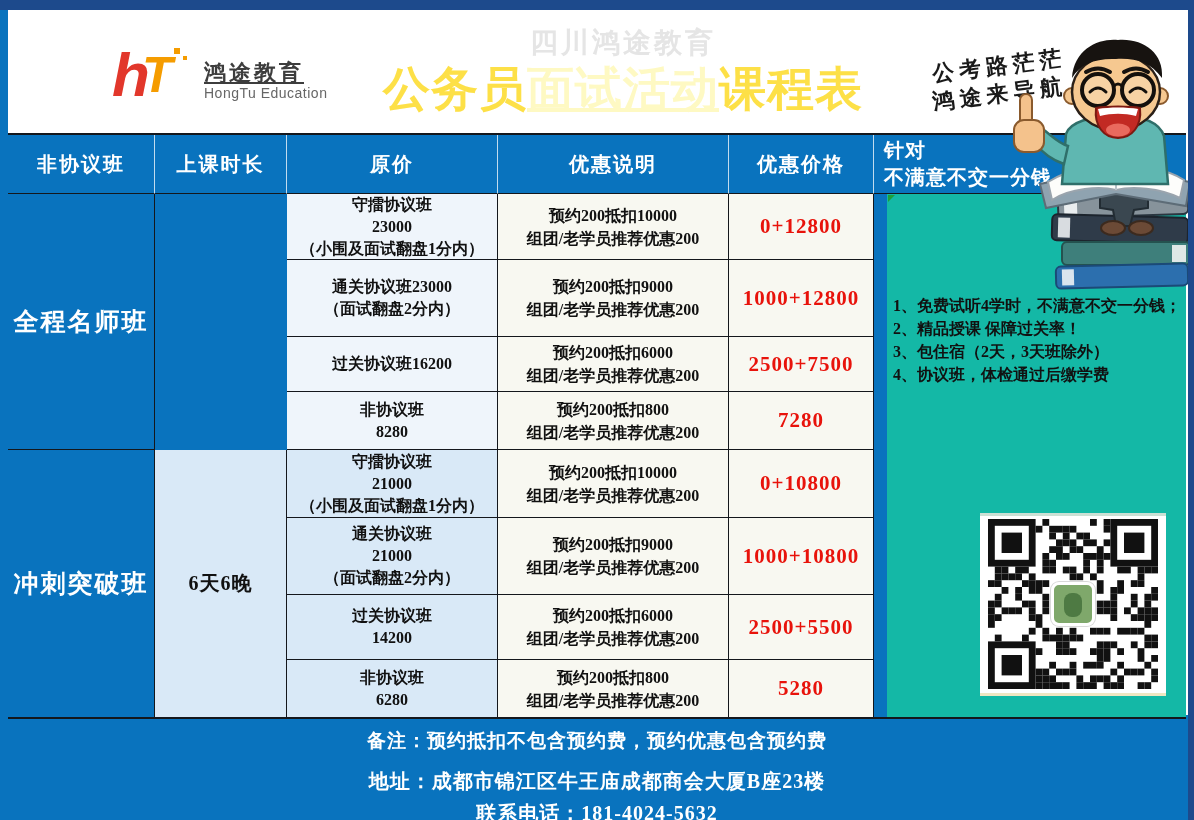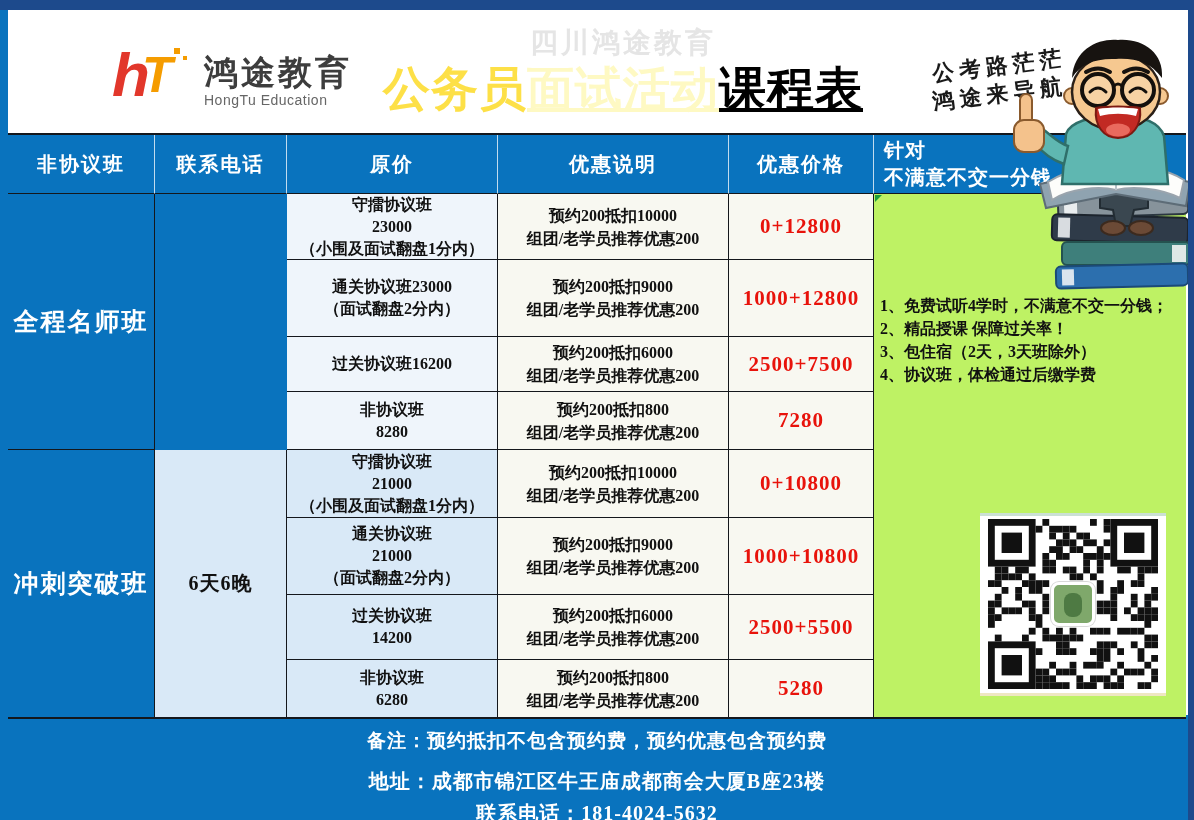--- a/index.html
+++ b/index.html
@@ -12,27 +12,27 @@
   
   .hdr{position:absolute;left:8px;top:10px;width:1181px;height:123px;}
   .logo{position:absolute;left:104px;top:38px;display:flex;align-items:center;}
   .logo-mark{position:relative;width:86px;height:66px;font-family:"Liberation Sans","DejaVu Sans",sans-serif;}
   .lm-h{position:absolute;left:0;top:-4px;font-size:62px;font-weight:900;font-style:italic;color:#E2372B;line-height:1;}
   .lm-t{position:absolute;left:30px;top:2px;font-size:50px;font-weight:900;font-style:italic;color:#F59C00;line-height:1;}
   .lm-dot1,.lm-dot2{position:absolute;background:#F59C00;}
   .lm-dot1{width:6px;height:6px;left:62px;top:0px;}
   .lm-dot2{width:4px;height:4px;left:71px;top:8px;}
   .logo-text{margin-left:6px;font-family:"Liberation Sans","DejaVu Sans",sans-serif;}
-  .logo-cn{font-size:34px;font-weight:700;color:#3d3d3d;letter-spacing:3px;line-height:1.1;}
+  .logo-cn{font-size:22px;font-weight:700;color:#3d3d3d;letter-spacing:3px;line-height:1.1;text-decoration:underline;}
   .logo-en{font-size:14px;color:#666;letter-spacing:.5px;}
   .titles{position:absolute;left:250px;top:14px;width:730px;text-align:center;}
   .t1{font-size:28px;font-weight:700;color:#e5e5e5;letter-spacing:3px;}
   .t2{font-size:47px;font-weight:900;letter-spacing:1px;line-height:1.15;
       font-family:"Liberation Sans","DejaVu Sans",sans-serif;}
-  .t2 .red{color:#fde047;margin-top:30px;} .t2 .cyan{color:#fef9c3;text-decoration:underline;} .t2 .blk{color:#000000;text-decoration:underline;}
+  .t2 .red{color:#fde047;margin-top:30px;} .t2 .cyan{color:#fef9c3;text-decoration:underline;} .t2 .blk{color:#fde047;}
   .slogan{position:absolute;left:898px;top:42px;width:190px;transform:rotate(-7deg);
           font-size:22px;font-weight:700;color:#1a1a1a;letter-spacing:5px;line-height:28px;text-align:center;}
   .slogan .l2{margin-left:-6px;}
 
   
   .tbl{position:absolute;left:8px;top:133px;width:1178px;height:582px;display:grid;
        grid-template-columns:147px 132px 211px 231px 145px 312px;
        grid-template-rows:59px 66px 77px 55px 58px 68px 77px 65px 57px;
        background:#0973BE;border-top:2px solid #14171c;border-bottom:2px solid #14171c;z-index:2;}
   .c{box-sizing:border-box;border-right:1px solid #14171c;border-bottom:1px solid #14171c;
@@ -41,22 +41,22 @@
       border-right:1px solid rgba(255,255,255,.75);border-bottom:1px solid #14171c;}
   .hc.last{border-right:none;justify-content:flex-start;text-align:left;padding-left:10px;
            line-height:27px;letter-spacing:1px;white-space:pre-line;}
   .gname{background:#0973BE;color:#fff;font-size:25px;font-weight:700;letter-spacing:2px;}
   .dur{font-size:20px;font-weight:700;color:#111;letter-spacing:1px;}
   .pale{background:#EFF5FB;} .lblue{background:#D9E9F7;} .cream{background:#F8F8F1;}
   .ml{white-space:pre-line;}
   .orig{font-size:16px;font-weight:700;color:#111;line-height:22px;}
   .desc{font-size:16px;font-weight:700;color:#111;line-height:23px;}
   .price{font-size:21px;font-weight:700;color:#E8130B;letter-spacing:1px;}
-  .target-body{background:#bef264;position:relative;border-right:none;border-bottom:none;
-               align-items:flex-start;justify-content:flex-start;}
+  .target-body{background:#14b8a6;position:relative;border-right:none;border-bottom:none;
+               align-items:flex-start;justify-content:flex-start;margin-left:13px;}
   .tri{position:absolute;left:1px;top:1px;width:0;height:0;
        border-top:7px solid #1E9E3C;border-right:7px solid transparent;}
   .notes{position:absolute;left:6px;top:100px;width:302px;text-align:left;
          font-size:16px;font-weight:700;color:#111;line-height:23px;white-space:pre-line;}
 
   
   .ftr{position:absolute;left:0;top:715px;width:1194px;height:105px;background:#0973BE;
        color:#fff;text-align:center;font-weight:700;z-index:1;}
   .f1{padding-top:13px;font-size:19px;letter-spacing:1px;}
   .f2{padding-top:14px;font-size:20px;letter-spacing:1px;}
@@ -97,21 +97,21 @@
     <div class="t2"><span class="red">公务员</span><span class="cyan">面试活动</span><span class="blk">课程表</span></div>
   </div>
   <div class="slogan">
     <div class="l1">公考路茫茫</div>
     <div class="l2">鸿途来导航</div>
   </div>
 </div>
 
 <div class="tbl">
   <div class="c hc" style="grid-area:1/1/2/2">非协议班</div>
-  <div class="c hc" style="grid-area:1/2/2/3">联系电话</div>
+  <div class="c hc" style="grid-area:1/2/2/3">上课时长</div>
   <div class="c hc" style="grid-area:1/3/2/4">原价</div>
   <div class="c hc" style="grid-area:1/4/2/5">优惠说明</div>
   <div class="c hc" style="grid-area:1/5/2/6">优惠价格</div>
   <div class="c hc last ml" style="grid-area:1/6/2/7">针对
 不满意不交一分钱</div>
 
   <div class="c gname" style="grid-area:2/1/6/2">全程名师班</div>
   <div class="c orig pale ml" style="grid-area:2/3/3/4">守擂协议班
 23000
 （小围及面试翻盘1分内）</div>

